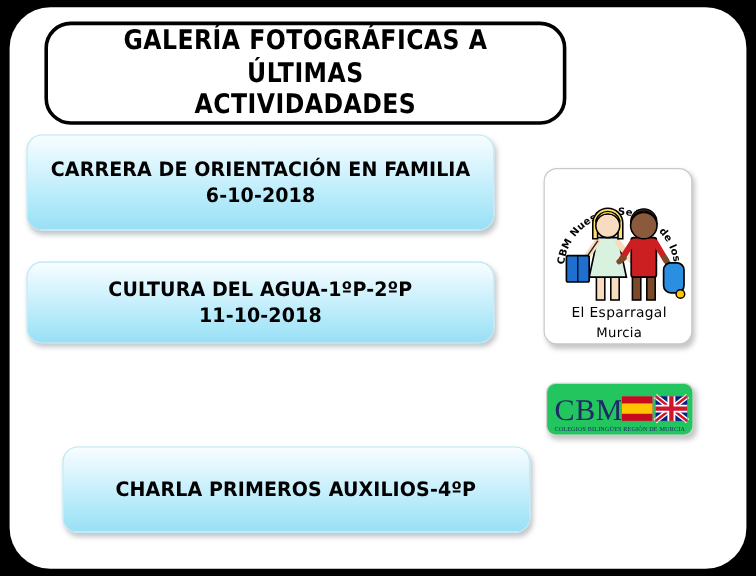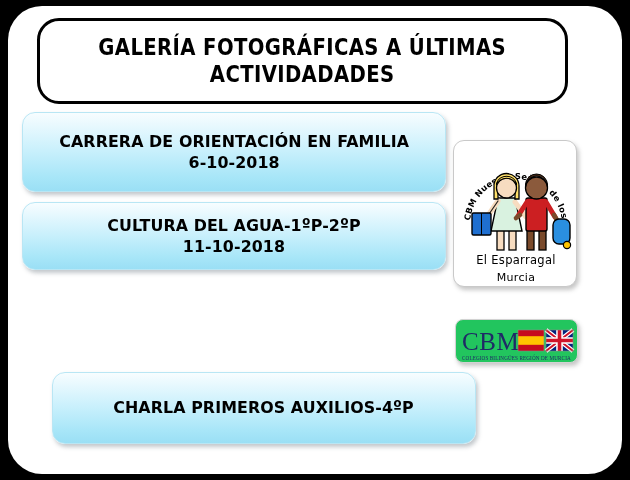--- a/index.html
+++ b/index.html
@@ -29,27 +29,27 @@
     background: #ffffff;
     border-radius: 34px;
     overflow: hidden;
   }
 
   
   #title-box {
     position: absolute;
     left: 29px;
     top: 12px;
-    width: 531px;
+    width: 435px;
     height: 86px;
     border: 3px solid #000000;
     border-radius: 22px;
     background: #ffffff;
     display: flex;
-    align-items: center;
+    align-items: flex-end;
     justify-content: center;
     padding: 0 14px;
   }
 
   #title-text {
     font-family: "DejaVu Sans", sans-serif;
     font-weight: bold;
     font-size: 22.5px;
     line-height: 1.18;
     letter-spacing: 0.4px;
@@ -57,38 +57,38 @@
     text-align: center;
     font-stretch: condensed;
     transform: scaleX(0.97);
   }
   #title-text .l2 { display: block; }
 
   
   .act-box {
     position: absolute;
     left: 14px;
-    width: 424px;
+    width: 390px;
     background: linear-gradient(to bottom,
                 #f7fdff 0%,
                 #e6f8fe 18%,
                 #c9f0fc 48%,
                 #a8e6f8 82%,
                 #9adff5 100%);
     border: 1px solid #b9e6f4;
     border-radius: 13px;
     box-shadow: 2px 3px 4px rgba(120,130,140,0.45);
     display: flex;
     align-items: center;
     justify-content: center;
     padding: 0 10px;
   }
 
   #act-1 { top: 106px; height: 80px; }
-  #act-2 { top: 196px; height: 68px; }
+  #act-2 { top: 212px; height: 68px; }
   #act-3 { top: 274px; height: 80px; }
   #act-4 { top: 366px; height: 72px; margin-left: 30px; }
 
   .act-text {
     font-family: "DejaVu Sans", sans-serif;
     font-weight: bold;
     font-size: 16.5px;
     line-height: 1.28;
     color: #000000;
     text-align: center;

